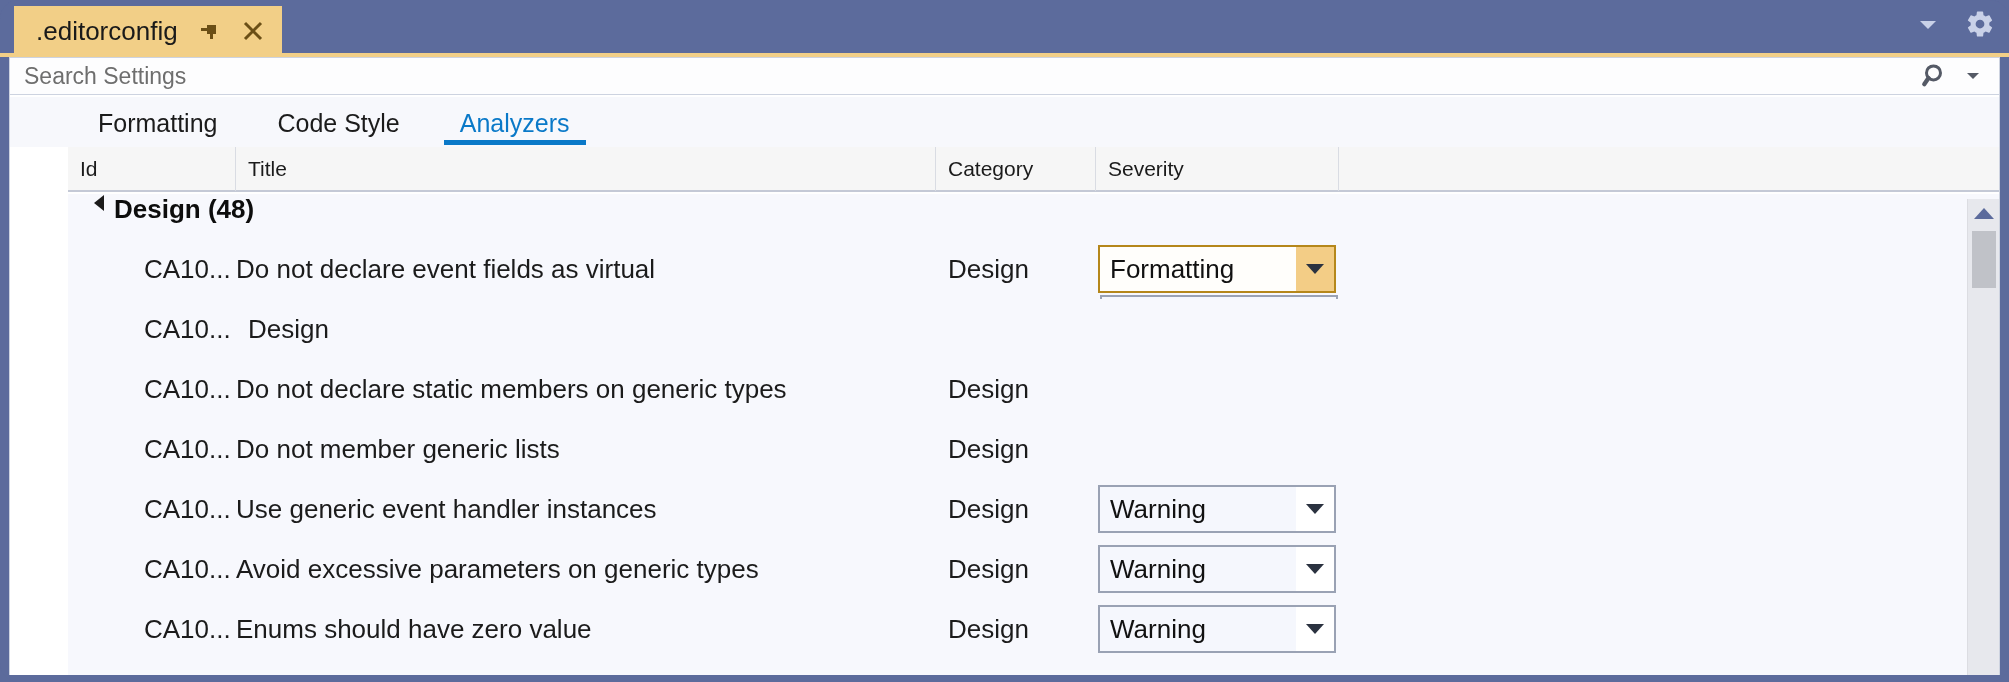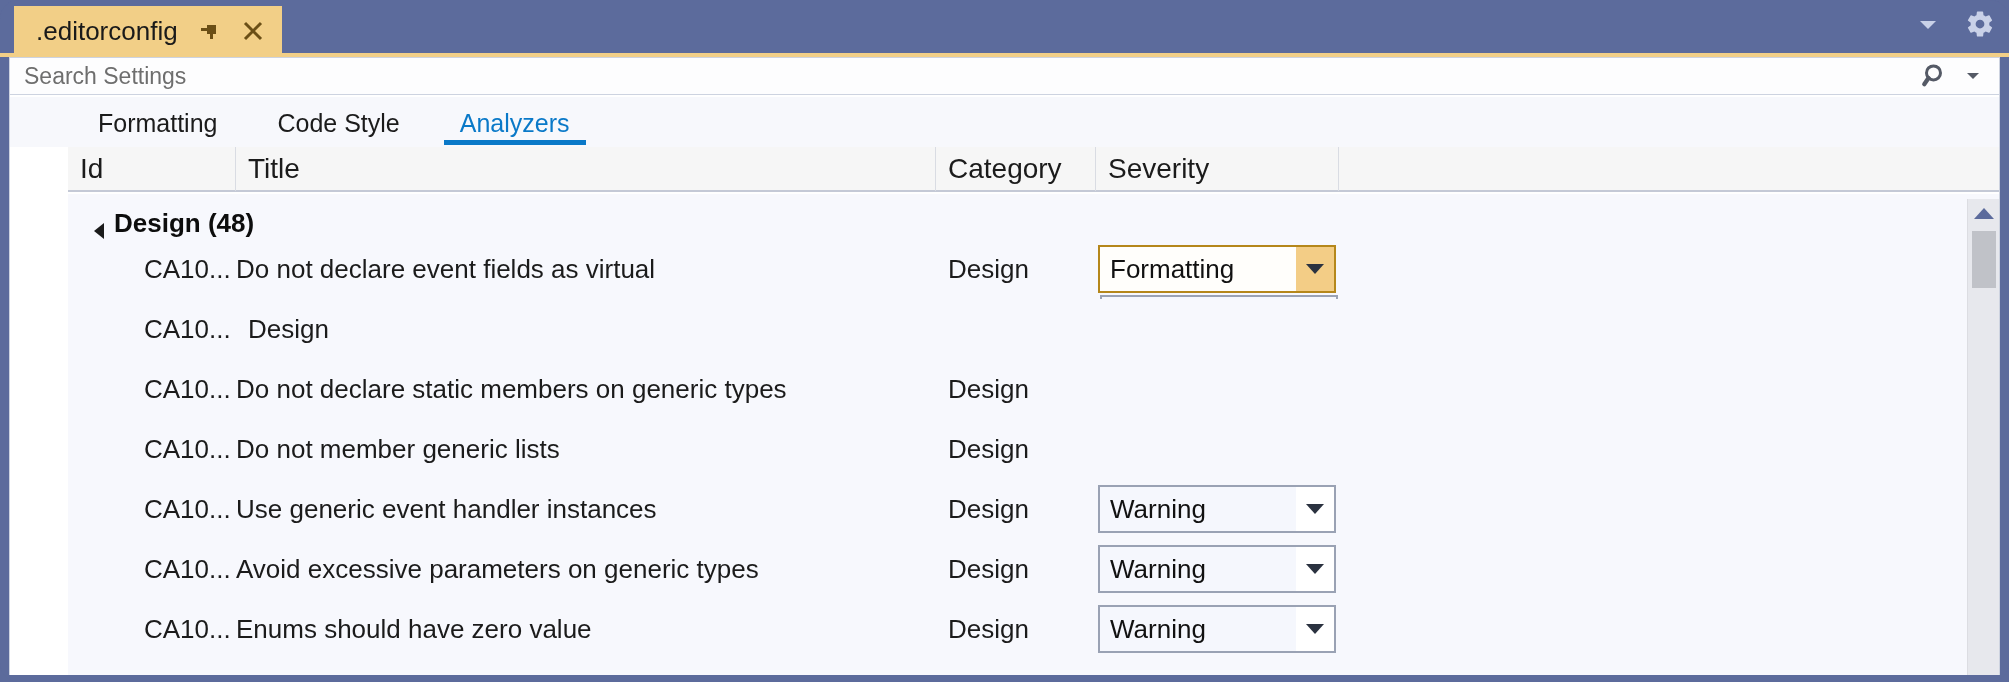--- a/index.html
+++ b/index.html
@@ -166,21 +166,21 @@
     background: #f6f6f6;
     border-bottom: 2px solid #c4c9d6;
     display: flex;
     align-items: center;
   }
   .hcell {
     height: 45px;
     display: flex;
     align-items: center;
     padding-left: 12px;
-    font-size: 28px;
+    font-size: 21px;
     color: #1b1b1b;
     border-right: 1px solid #d9dce3;
     cursor: pointer;
     white-space: nowrap;
   }
   .hcell.c-id      { width: 168px; }
   .hcell.c-title   { width: 700px; }
   .hcell.c-cat     { width: 160px; }
   .hcell.c-sev     { width: 243px; }
   .hcell.c-rest    { flex: 1; border-right: none; }
@@ -188,21 +188,21 @@
   .grid-body {
     position: absolute;
     left: 0; top: 47px;
     right: 0; bottom: 0;
     background: #f7f8fd;
   }
 
   .group-row {
     height: 45px;
     display: flex;
-    align-items: flex-end;
+    align-items: flex-start;
     padding-left: 26px;
     gap: 10px;
     cursor: pointer;
   }
   .group-caret {
     width: 0; height: 0;
     border-top: 8px solid transparent;
     border-bottom: 8px solid transparent;
     border-right: 10px solid #1b1b1b;
     margin-top: 1px;

